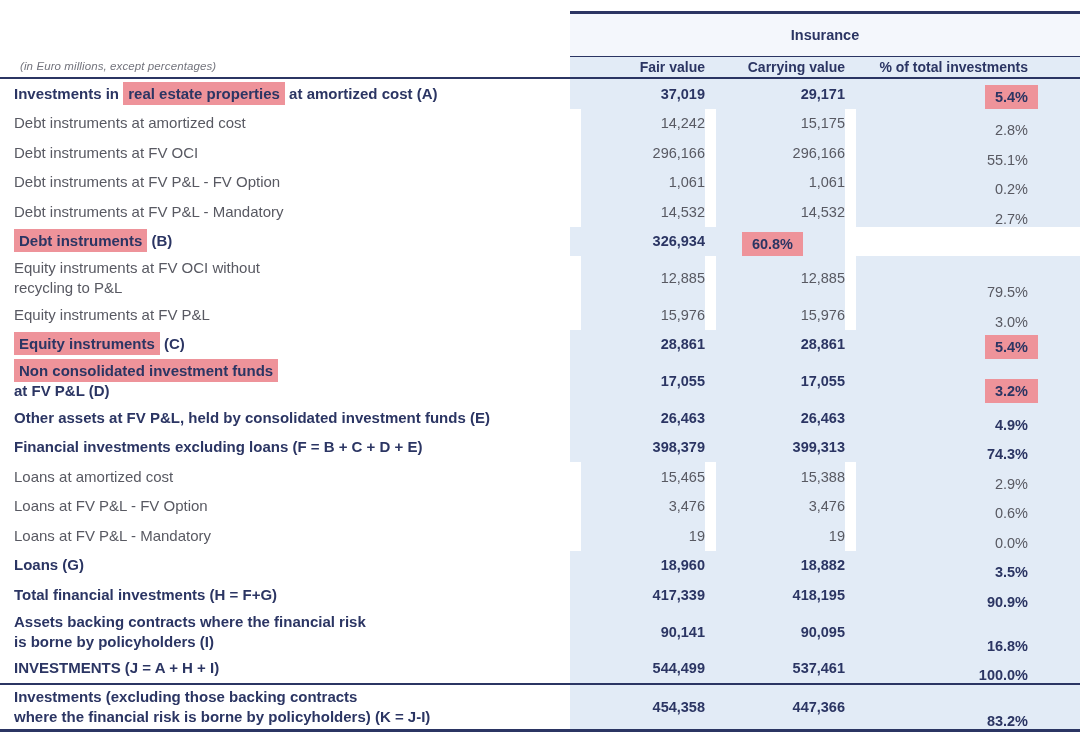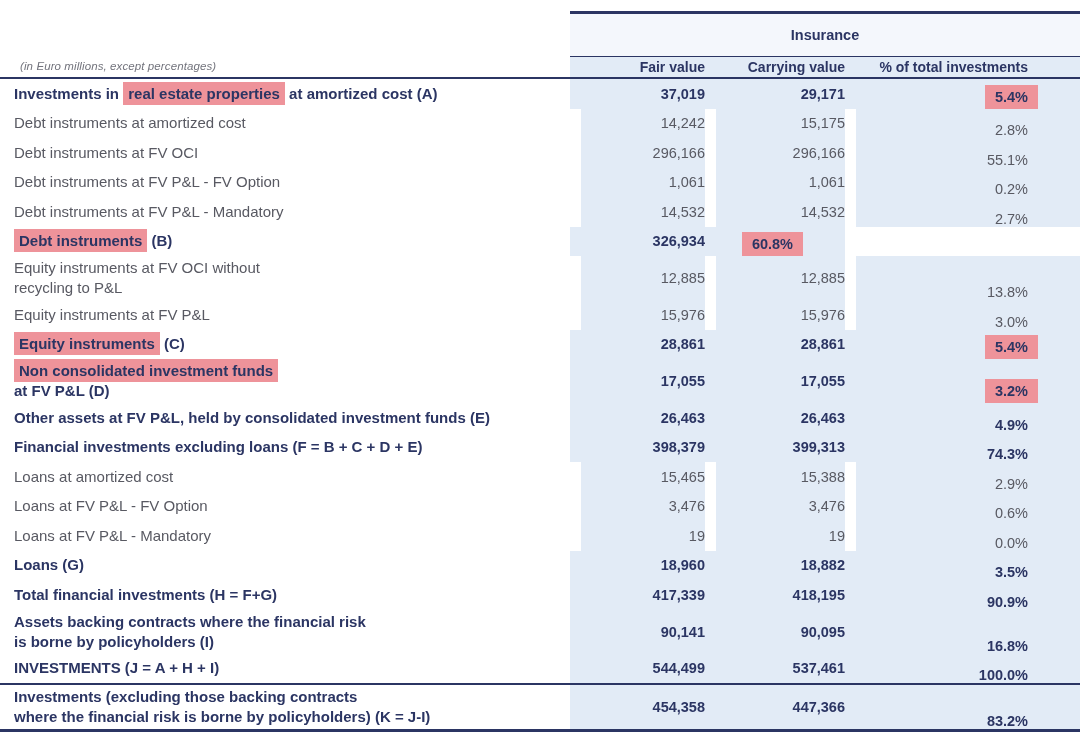--- a/index.html
+++ b/index.html
@@ -194,21 +194,21 @@
     <div class="cell label">
       <div class="label-text"><span>Equity instruments at FV OCI without</span><br><span>recycling to P&amp;L</span></div>
     </div>
     <div class="cell num fair">
       <span class="val">12,885</span>
     </div>
     <div class="cell num carrying">
       <span class="val">12,885</span>
     </div>
     <div class="cell num pct">
-      <span class="val">13.8%</span>
+      <span class="val">79.5%</span>
     </div>
   </div>
       <div class="row regular">
     <div class="cell label">
       <div class="label-text"><span>Equity instruments at FV P&amp;L</span></div>
     </div>
     <div class="cell num fair">
       <span class="val">15,976</span>
     </div>
     <div class="cell num carrying">

